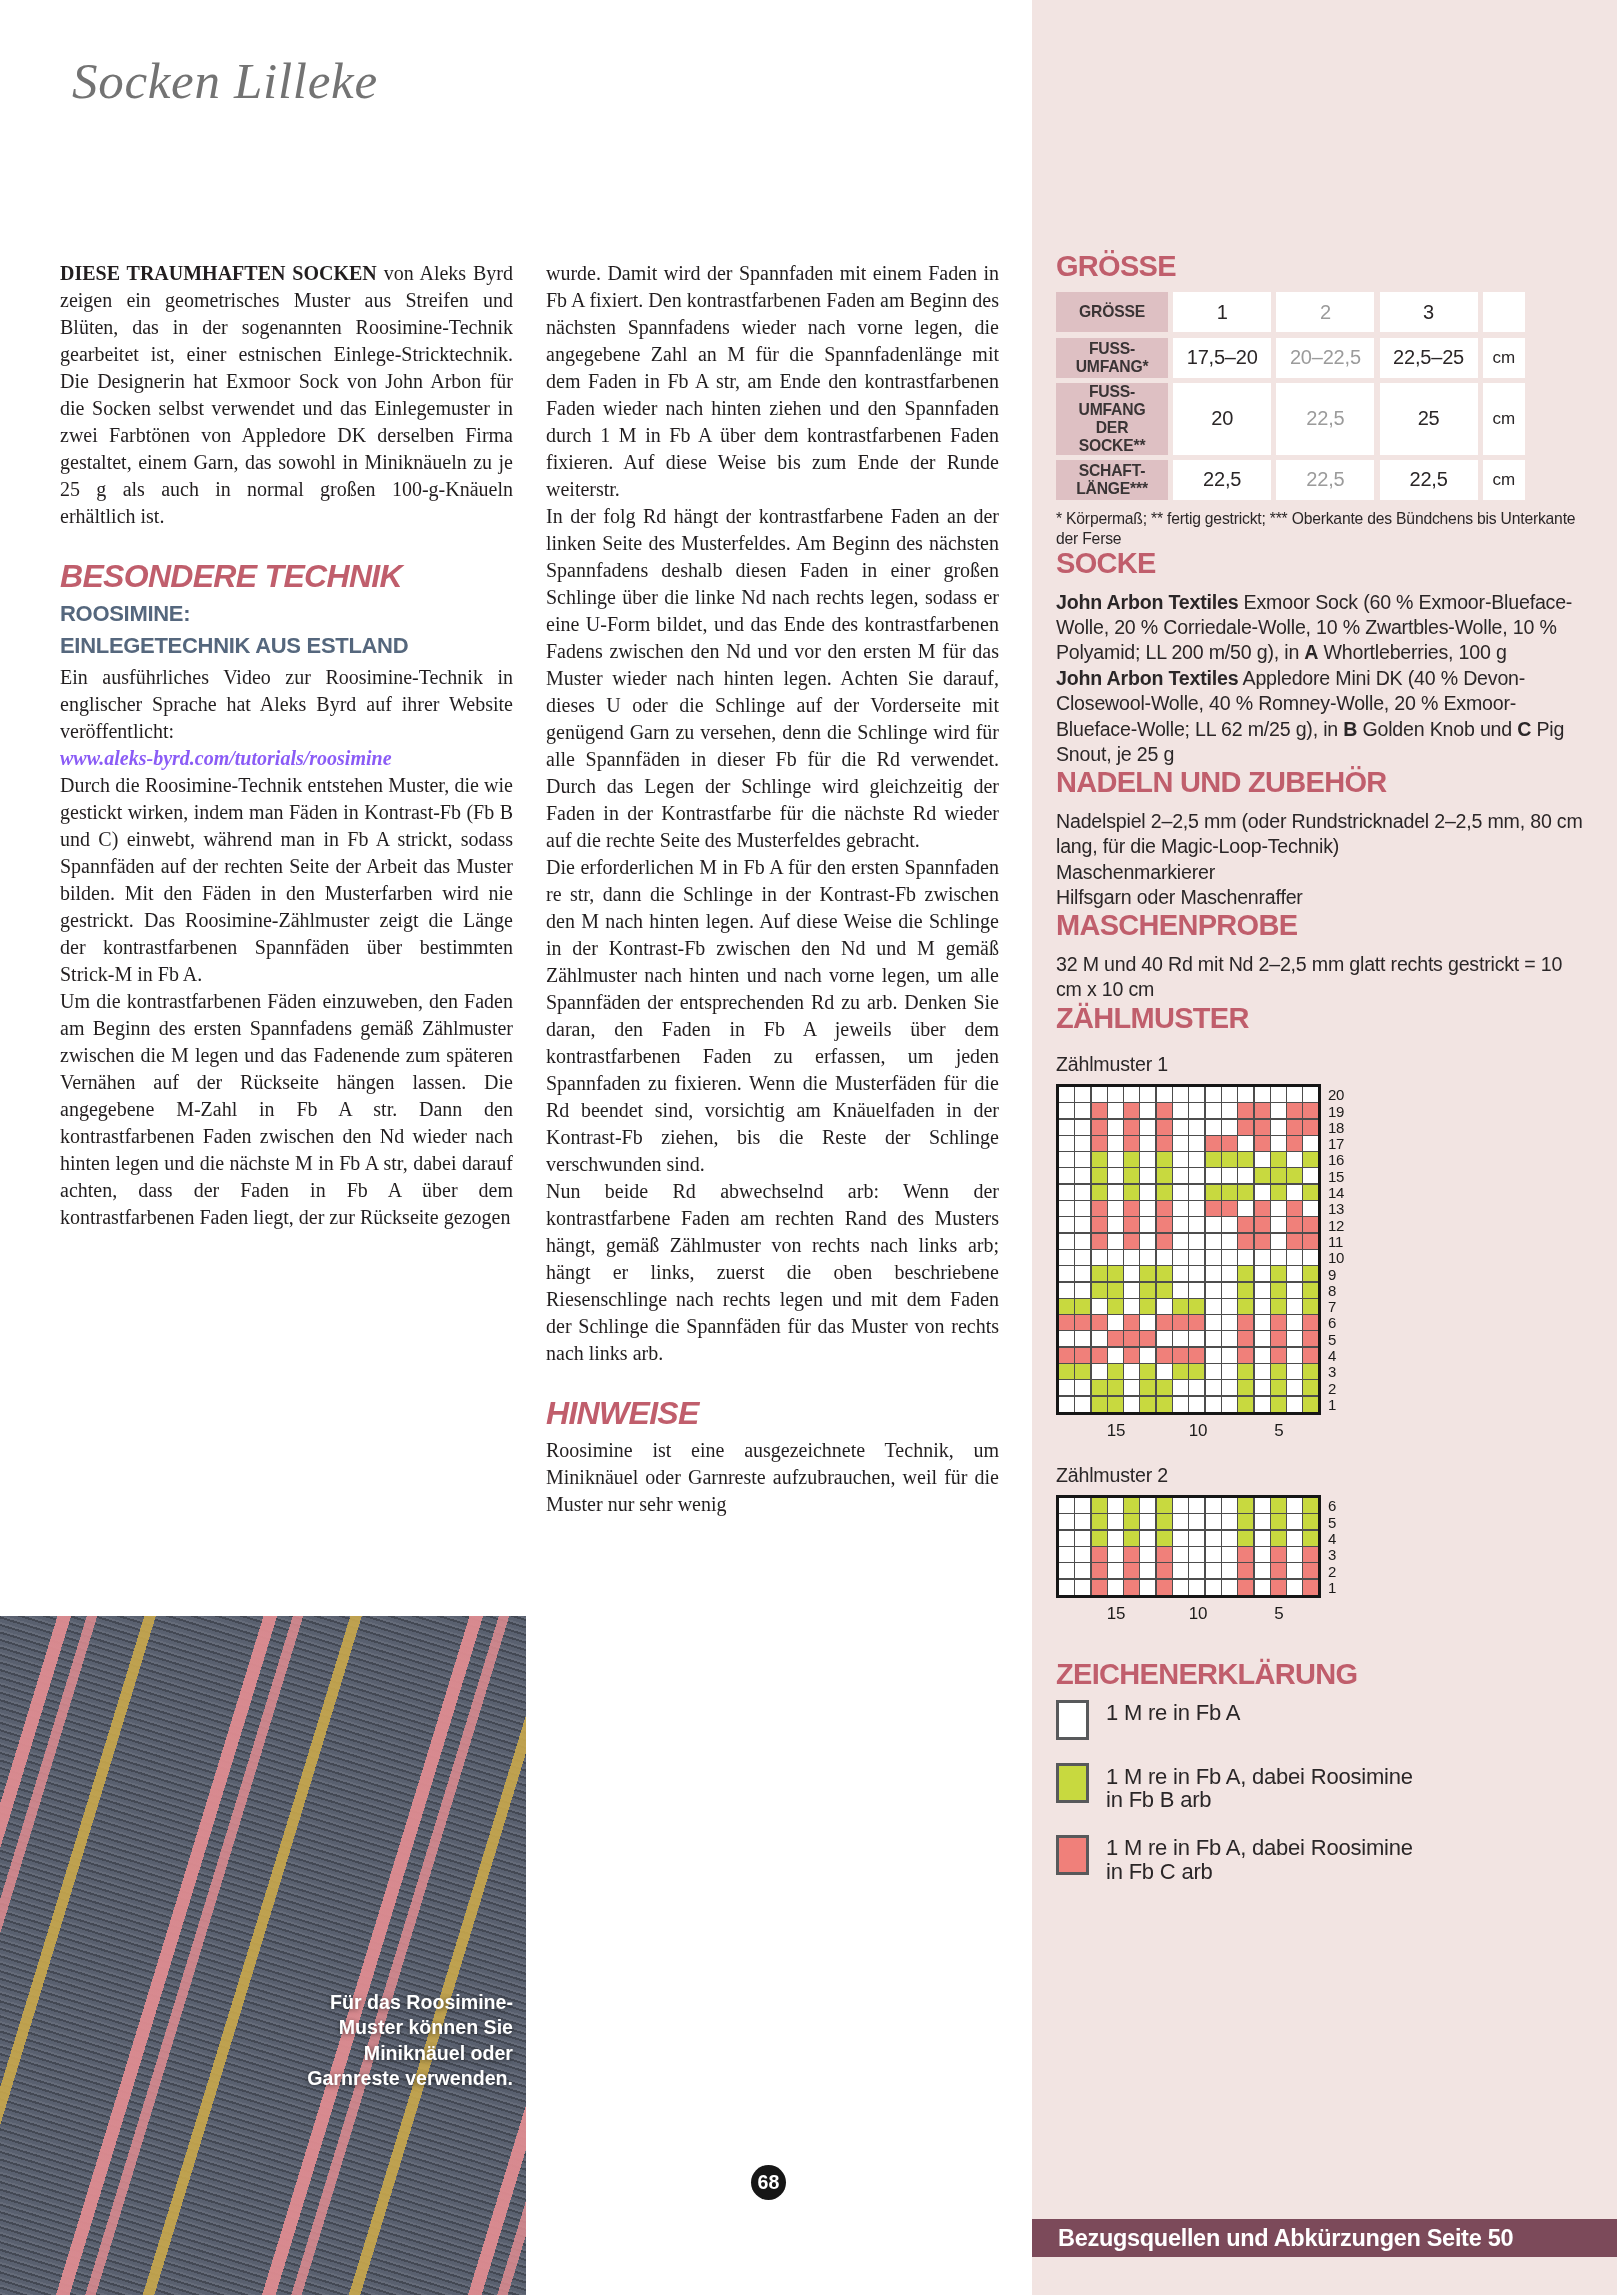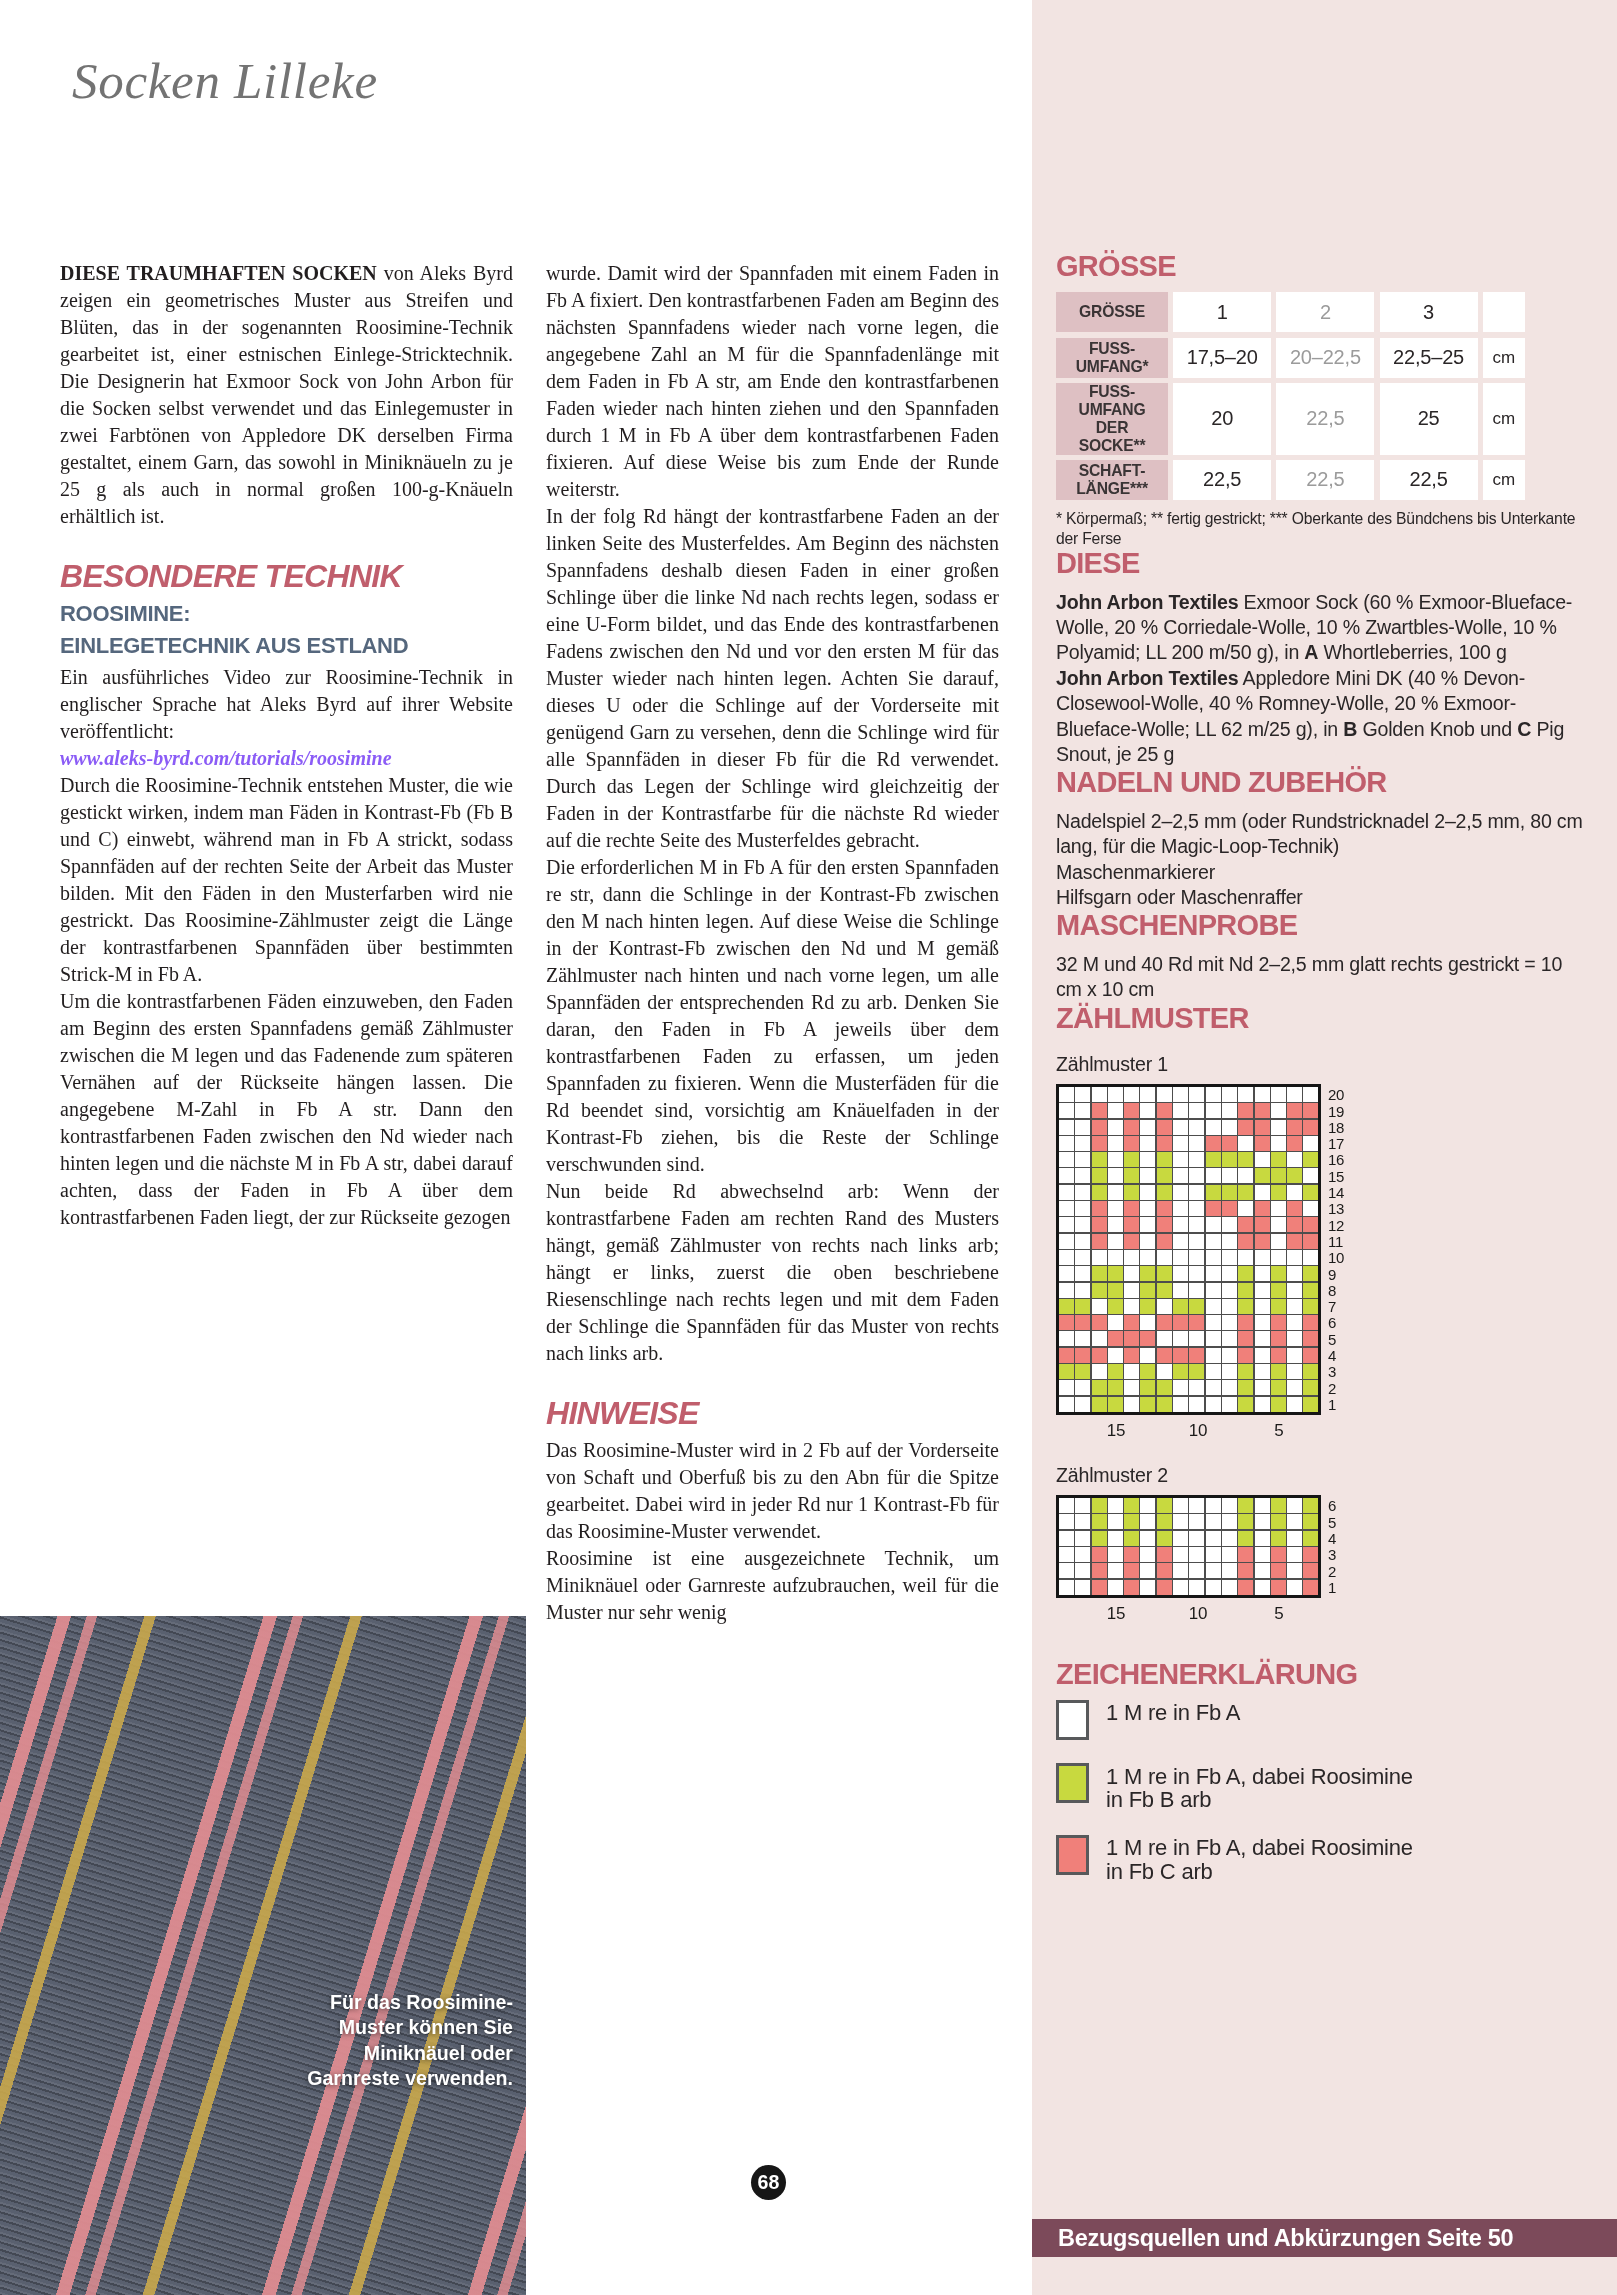--- a/index.html
+++ b/index.html
@@ -90,21 +90,20 @@
     <p>Durch die Roosimine-Technik entstehen Muster, die wie gestickt wirken, indem man Fäden in Kontrast-Fb (Fb B und C) einwebt, während man in Fb A strickt, sodass Spannfäden auf der rechten Seite der Arbeit das Muster bilden. Mit den Fäden in den Musterfarben wird nie gestrickt. Das Roosimine-Zählmuster zeigt die Länge der kontrastfarbenen Spannfäden über bestimmten Strick-M in Fb A.</p>
     <p>Um die kontrastfarbenen Fäden einzuweben, den Faden am Beginn des ersten Spannfadens gemäß Zählmuster zwischen die M legen und das Fadenende zum späteren Vernähen auf der Rückseite hängen lassen. Die angegebene M-Zahl in Fb A str. Dann den kontrastfarbenen Faden zwischen den Nd wieder nach hinten legen und die nächste M in Fb A str, dabei darauf achten, dass der Faden in Fb A über dem kontrastfarbenen Faden liegt, der zur Rückseite gezogen</p>
   </div>
 
   <div class="col col2">
     <p>wurde. Damit wird der Spannfaden mit einem Faden in Fb A fixiert. Den kontrastfarbenen Faden am Beginn des nächsten Spannfadens wieder nach vorne legen, die angegebene Zahl an M für die Spannfadenlänge mit dem Faden in Fb A str, am Ende den kontrastfarbenen Faden wieder nach hinten ziehen und den Spannfaden durch 1 M in Fb A über dem kontrastfarbenen Faden fixieren. Auf diese Weise bis zum Ende der Runde weiterstr.</p>
     <p>In der folg Rd hängt der kontrastfarbene Faden an der linken Seite des Musterfeldes. Am Beginn des nächsten Spannfadens deshalb diesen Faden in einer großen Schlinge über die linke Nd nach rechts legen, sodass er eine U-Form bildet, und das Ende des kontrastfarbenen Fadens zwischen den Nd und vor den ersten M für das Muster wieder nach hinten legen. Achten Sie darauf, dieses U oder die Schlinge auf der Vorderseite mit genügend Garn zu versehen, denn die Schlinge wird für alle Spannfäden in dieser Fb für die Rd verwendet. Durch das Legen der Schlinge wird gleichzeitig der Faden in der Kontrastfarbe für die nächste Rd wieder auf die rechte Seite des Musterfeldes gebracht.</p>
     <p>Die erforderlichen M in Fb A für den ersten Spannfaden re str, dann die Schlinge in der Kontrast-Fb zwischen den M nach hinten legen. Auf diese Weise die Schlinge in der Kontrast-Fb zwischen den Nd und M gemäß Zählmuster nach hinten und nach vorne legen, um alle Spannfäden der entsprechenden Rd zu arb. Denken Sie daran, den Faden in Fb A jeweils über dem kontrastfarbenen Faden zu erfassen, um jeden Spannfaden zu fixieren. Wenn die Musterfäden für die Rd beendet sind, vorsichtig am Knäuelfaden in der Kontrast-Fb ziehen, bis die Reste der Schlinge verschwunden sind.</p>
     <p>Nun beide Rd abwechselnd arb: Wenn der kontrastfarbene Faden am rechten Rand des Musters hängt, gemäß Zählmuster von rechts nach links arb; hängt er links, zuerst die oben beschriebene Riesenschlinge nach rechts legen und mit dem Faden der Schlinge die Spannfäden für das Muster von rechts nach links arb.</p>
     <h2 class="sec">HINWEISE</h2>
-    <p>Das Roosimine-Muster wird in 2 Fb auf der Vorderseite von Schaft und Oberfuß bis zu den Abn für die Spitze gearbeitet. Dabei wird in jeder Rd nur 1 Kontrast-Fb für das Roosimine-Muster verwendet.</p>
     <p>Roosimine ist eine ausgezeichnete Technik, um Miniknäuel oder Garnreste aufzubrauchen, weil für die Muster nur sehr wenig</p>
   </div>
 
   <div class="photo"></div>
   <div class="caption">Für das Roosimine-
 Muster können Sie
 Miniknäuel oder
 Garnreste verwenden.</div>
 
   <div class="pagenum">68</div>
@@ -134,21 +133,21 @@
           <div class="cell unit">cm</div>
           <div class="cell lab">SCHAFT-
 LÄNGE***</div>
           <div class="cell val">22,5</div>
           <div class="cell val muted">22,5</div>
           <div class="cell val">22,5</div>
           <div class="cell unit">cm</div>
         </div>
       <div class="footnote">* Körpermaß; ** fertig gestrickt; *** Oberkante des Bündchens bis Unterkante der Ferse</div>
 
-      <h3 class="sb mt">DIESE</h3>
+      <h3 class="sb mt">SOCKE</h3>
       <div class="sb-block garn preline" id="garn-text"><b>John Arbon Textiles</b> Exmoor Sock (60 % Exmoor-Blueface-Wolle, 20 % Corriedale-Wolle, 10 % Zwartbles-Wolle, 10 % Polyamid; LL 200 m/50 g), in <b>A</b> Whortleberries, 100 g
 <b>John Arbon Textiles</b> Appledore Mini DK (40 % Devon-Closewool-Wolle, 40 % Romney-Wolle, 20 % Exmoor-Blueface-Wolle; LL 62 m/25 g), in <b>B</b> Golden Knob und <b>C</b> Pig Snout, je 25 g</div>
 
       <h3 class="sb mt">NADELN UND ZUBEHÖR</h3>
       <div class="sb-block preline">Nadelspiel 2–2,5 mm (oder Rundstricknadel 2–2,5 mm, 80 cm lang, für die Magic-Loop-Technik)
 Maschenmarkierer
 Hilfsgarn oder Maschenraffer</div>
 
       <h3 class="sb mt">MASCHENPROBE</h3>
       <div class="sb-block">32 M und 40 Rd mit Nd 2–2,5 mm glatt rechts gestrickt = 10 cm x 10 cm</div>

